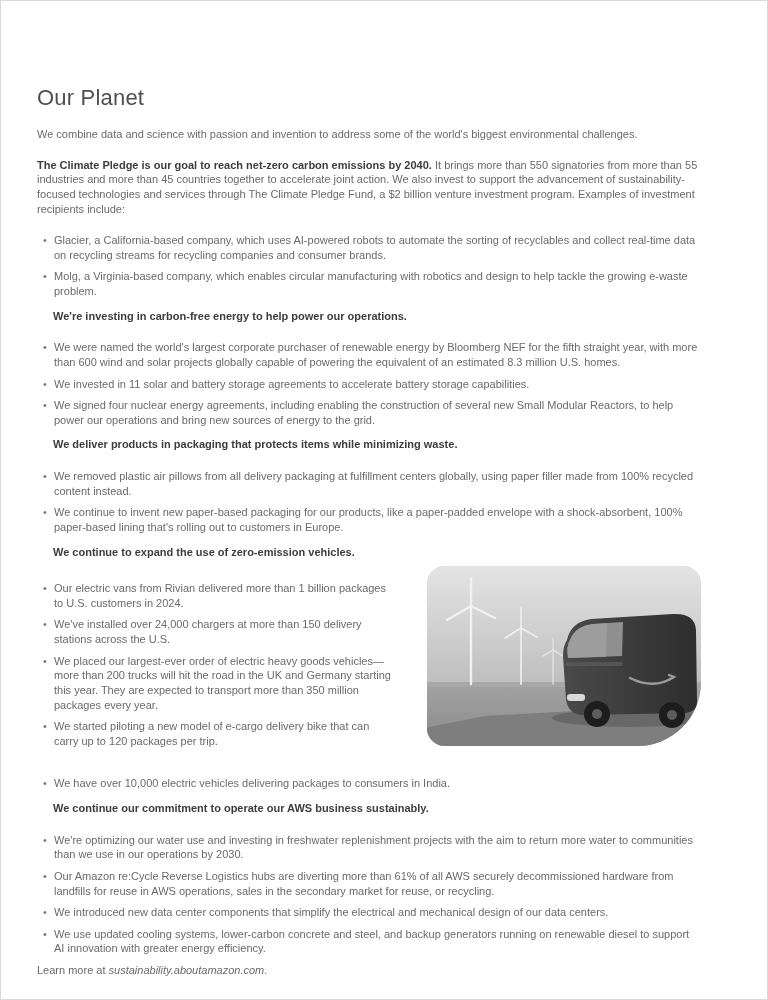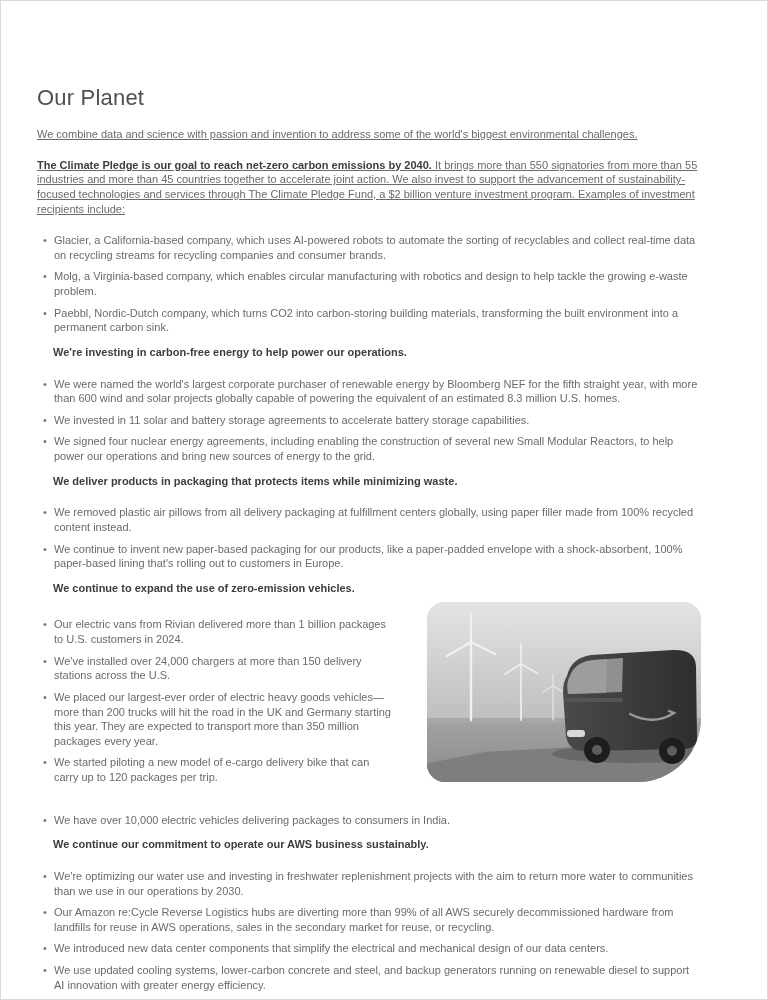--- a/index.html
+++ b/index.html
@@ -20,21 +20,21 @@
     font-size: 22px;
     font-weight: 500;
     color: #4f4f4f;
     margin: 0 0 12px 0;
     letter-spacing: 0.2px;
   }
   p, li, h3 {
     font-size: 11px;
     line-height: 1.33;
   }
-  p { margin: 16px 0 9px 0; text-decoration: underline; }
+  p { margin: 16px 0 9px 0; }
   .lead-bold { font-weight: bold; color: #3d3d3d; }
   h3.section-heading {
     font-weight: bold;
     color: #3d3d3d;
     margin: 10px 0 5px 16px;
   }
   ul.bullets {
     list-style: none;
     margin: 17px 0 4px 0;
     padding: 0 0 0 17px;
@@ -78,21 +78,20 @@
 
   <h1 class="page-title">Our Planet</h1>
 
   <p>We combine data and science with passion and invention to address some of the world's biggest environmental challenges.</p>
 
   <p><span class="lead-bold">The Climate Pledge is our goal to reach net-zero carbon emissions by 2040.</span><span> It brings more than 550 signatories from more than 55 industries and more than 45 countries together to accelerate joint action. We also invest to support the advancement of sustainability-focused technologies and services through The Climate Pledge Fund, a $2 billion venture investment program. Examples of investment recipients include:</span></p>
 
   <ul class="bullets">
     <li><span>Glacier, a California-based company, which uses AI-powered robots to automate the sorting of recyclables and collect real-time data on recycling streams for recycling companies and consumer brands.</span></li>
     <li><span>Molg, a Virginia-based company, which enables circular manufacturing with robotics and design to help tackle the growing e-waste problem.</span></li>
-    <li><span>Paebbl, Nordic-Dutch company, which turns CO2 into carbon-storing building materials, transforming the built environment into a permanent carbon sink.</span></li>
   </ul>
 
   <section>
     <h3 class="section-heading">We're investing in carbon-free energy to help power our operations.</h3>
     <ul class="bullets">
       <li><span>We were named the world's largest corporate purchaser of renewable energy by Bloomberg NEF for the fifth straight year, with more than 600 wind and solar projects globally capable of powering the equivalent of an estimated 8.3 million U.S. homes.</span></li>
       <li><span>We invested in 11 solar and battery storage agreements to accelerate battery storage capabilities.</span></li>
       <li><span>We signed four nuclear energy agreements, including enabling the construction of several new Small Modular Reactors, to help power our operations and bring new sources of energy to the grid.</span></li>
     </ul>
   </section>
@@ -173,21 +172,21 @@
     </div>
     <ul class="bullets">
       <li><span>We have over 10,000 electric vehicles delivering packages to consumers in India.</span></li>
     </ul>
   </section>
 
   <section>
     <h3 class="section-heading">We continue our commitment to operate our AWS business sustainably.</h3>
     <ul class="bullets">
       <li><span>We're optimizing our water use and investing in freshwater replenishment projects with the aim to return more water to communities than we use in our operations by 2030.</span></li>
-      <li><span>Our Amazon re:Cycle Reverse Logistics hubs are diverting more than 99% of all AWS securely decommissioned hardware from landfills for reuse in AWS operations, sales in the secondary market for reuse, or recycling.</span></li>
+      <li><span>Our Amazon re:Cycle Reverse Logistics hubs are diverting more than 61% of all AWS securely decommissioned hardware from landfills for reuse in AWS operations, sales in the secondary market for reuse, or recycling.</span></li>
       <li><span>We introduced new data center components that simplify the electrical and mechanical design of our data centers.</span></li>
       <li><span>We use updated cooling systems, lower-carbon concrete and steel, and backup generators running on renewable diesel to support AI innovation with greater energy efficiency.</span></li>
     </ul>
   </section>
 
   <p class="footer-note"><span>Learn more at </span><a class="footer-link" href="#">sustainability.aboutamazon.com</a><span>.</span></p>
 
 </div>
 
 </body></html>

